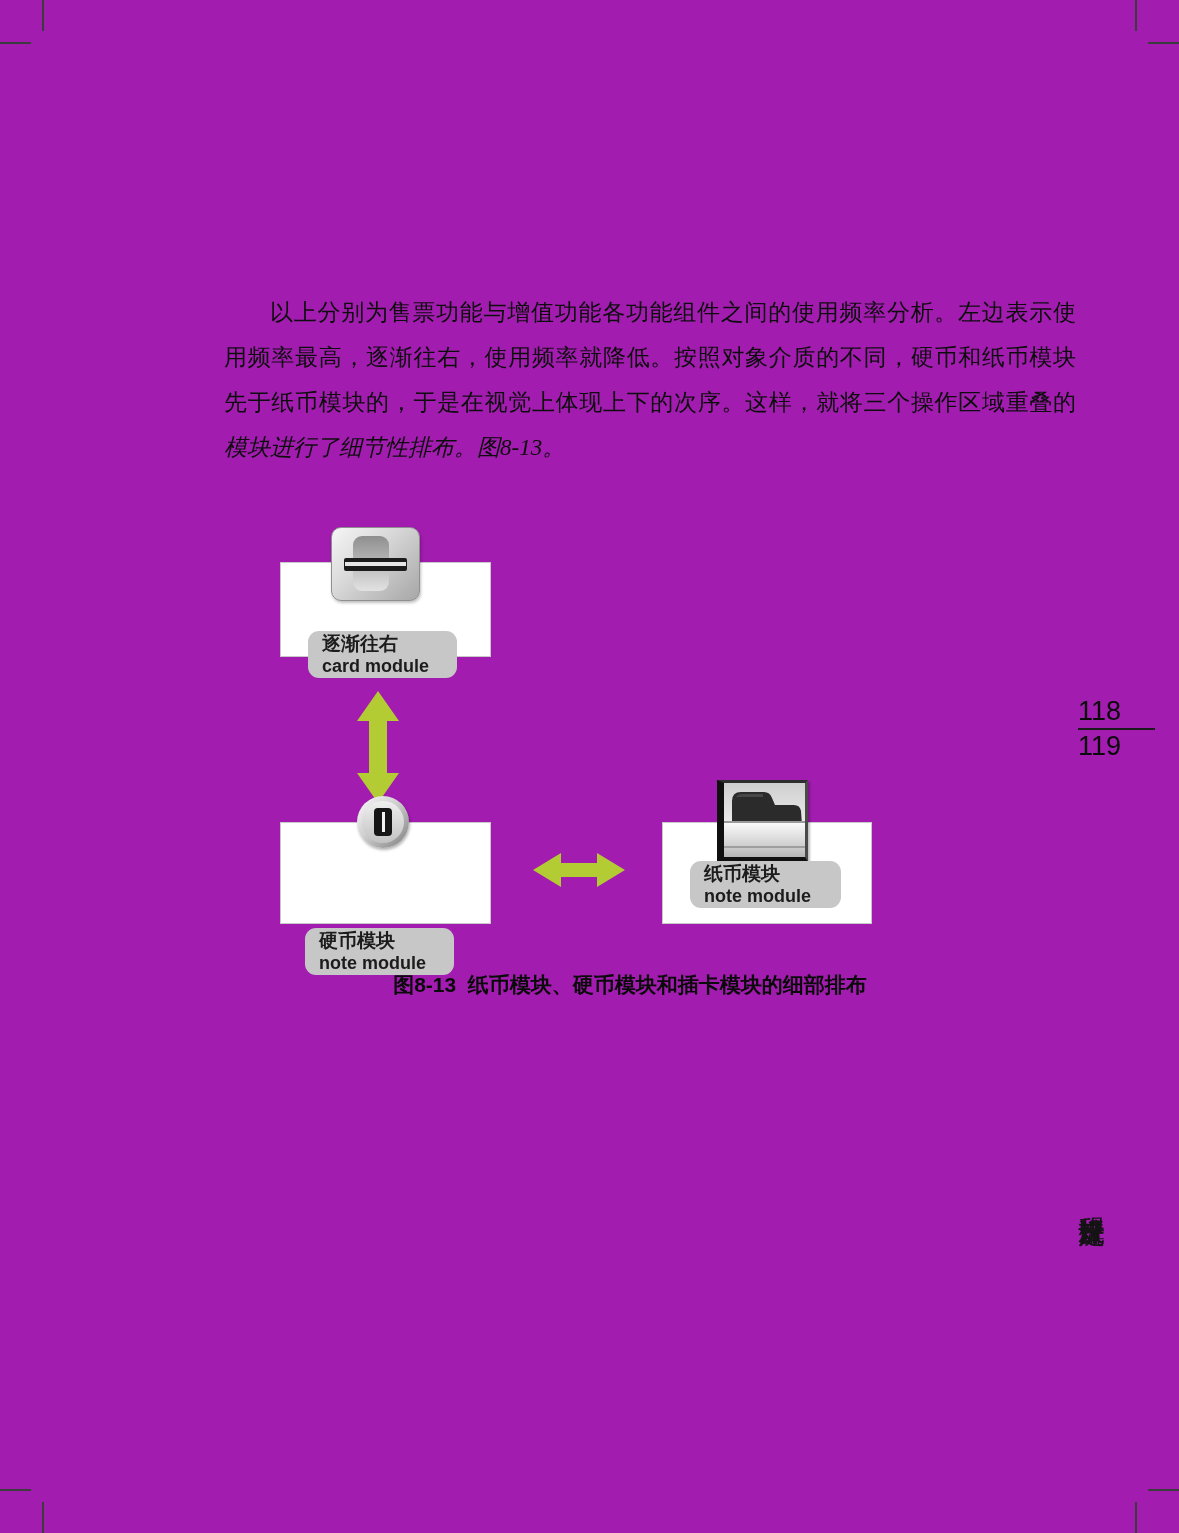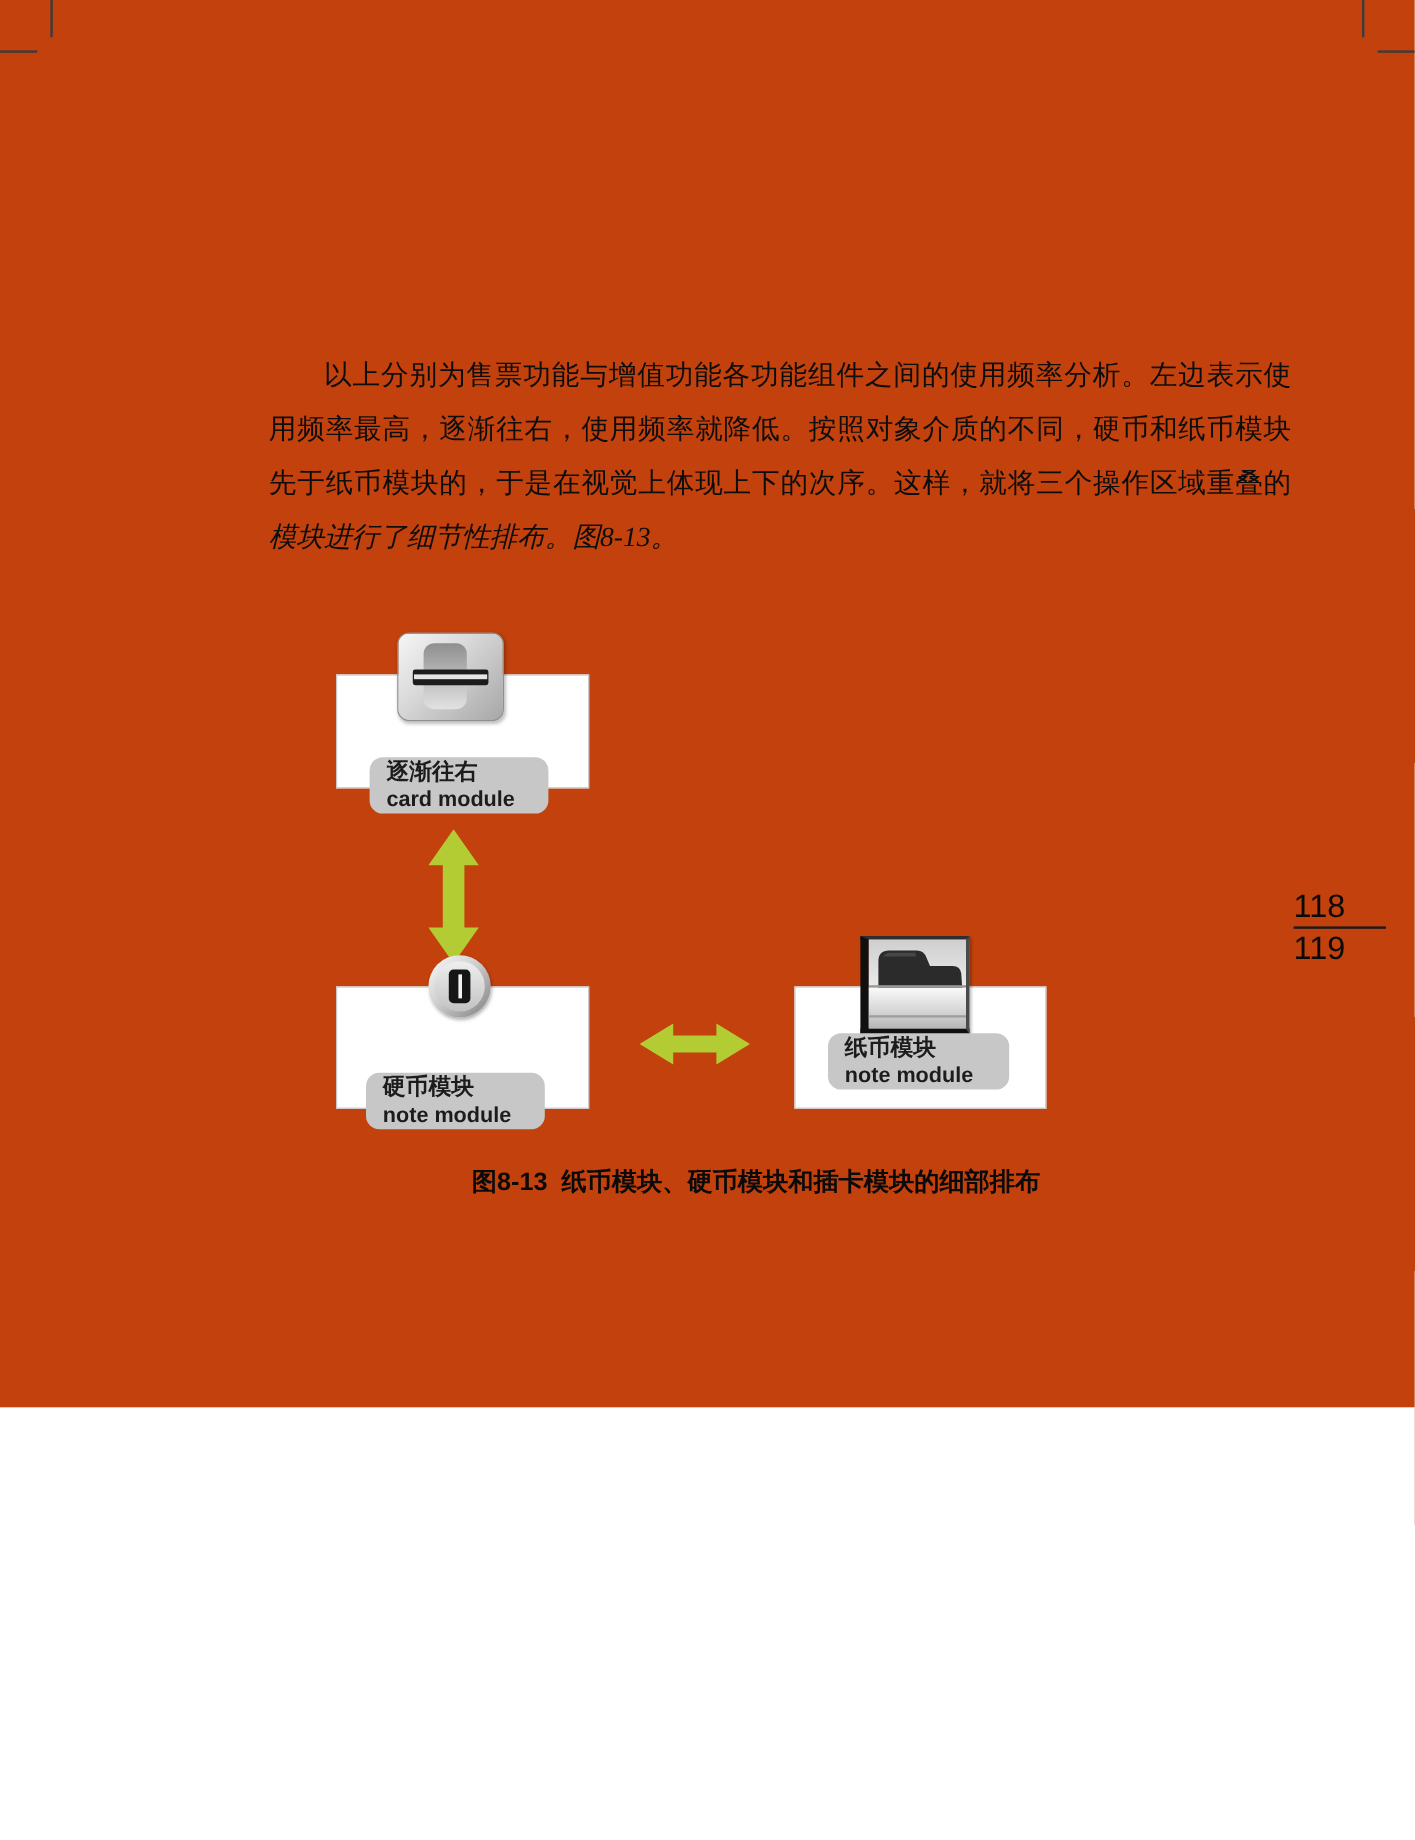--- a/index.html
+++ b/index.html
@@ -1,16 +1,16 @@
 <!DOCTYPE html>
 <html><head>
 <meta charset="utf-8">
 <style>
   html,body{margin:0;padding:0;background:#ffffff;}
-  #page{position:relative;width:1179px;height:1173px;background:#c2410c;overflow:hidden;
+  #page{position:relative;width:1179px;height:1533px;background:#a21caf;overflow:hidden;
         font-family:"Liberation Serif","DejaVu Serif",serif;color:#111;}
 
   
   .crop{position:absolute;background:#3c3c3c;}
 
   
   #paragraph{position:absolute;left:224px;top:290px;width:852px;font-size:23px;line-height:45px;color:#0d0d0d;}
   .pline{text-align:justify;text-align-last:justify;height:45px;overflow:hidden;}
   .pline.first{text-indent:46px;}
   .pline.last{text-align:left;text-align-last:left;font-style:italic;}
@@ -55,21 +55,21 @@
              background:linear-gradient(180deg,#fafafa 0%,#cdcdcd 70%,#b5b5b5 100%);
              border-top:2px solid #9a9a9a;}
   #note-icon .band-line{position:absolute;left:0;right:0;bottom:9px;height:2px;background:#9f9f9f;}
 
   
   #caption{position:absolute;left:225px;top:971px;width:810px;text-align:center;white-space:pre-wrap;
            font-family:"Liberation Sans","DejaVu Sans",sans-serif;font-weight:bold;font-size:21px;color:#0a0a0a;}
 
   
   #pagenums{position:absolute;left:1078px;top:696px;width:77px;
-            font-family:"Liberation Sans","DejaVu Sans",sans-serif;font-size:27px;color:#0a0a0a;line-height:31px;margin-top:44px;}
+            font-family:"Liberation Sans","DejaVu Sans",sans-serif;font-size:27px;color:#0a0a0a;line-height:31px;}
   #pagenums .rule{border-top:2px solid #1a1a1a;margin:1px 0 1px 0;}
   #book-title{position:absolute;left:1074px;top:1198px;writing-mode:vertical-rl;text-orientation:upright;
             font-size:26px;letter-spacing:0px;color:#141414;font-family:"Liberation Serif","DejaVu Serif",serif;}
 </style>
 </head>
 <body>
 
 <div id="page">
 
   <div class="crop" style="left:42px;top:0;width:2px;height:31px;"></div>
@@ -106,21 +106,21 @@
     </svg>
   </div>
 
   <div class="mod-rect" style="left:280px;top:822px;width:209px;height:100px;"></div>
   <div id="coin-icon">
     <div class="inner"></div>
     <div class="slot">
       <div class="slot-line"></div>
     </div>
   </div>
-  <div class="mod-label" style="left:305px;top:894px;width:135px;height:45px;">
+  <div class="mod-label" style="left:305px;top:928px;width:135px;height:45px;">
     <div class="zh">硬币模块</div>
     <div class="en">note module</div>
   </div>
 
   <div class="arrow" style="left:533px;top:851px;">
     <svg width="92" height="38" viewBox="0 0 92 38">
       <polygon points="0,19 28,2 28,12 64,12 64,2 92,19 64,36 64,26 28,26 28,36" fill="#b4cc34"></polygon>
     </svg>
   </div>
 

